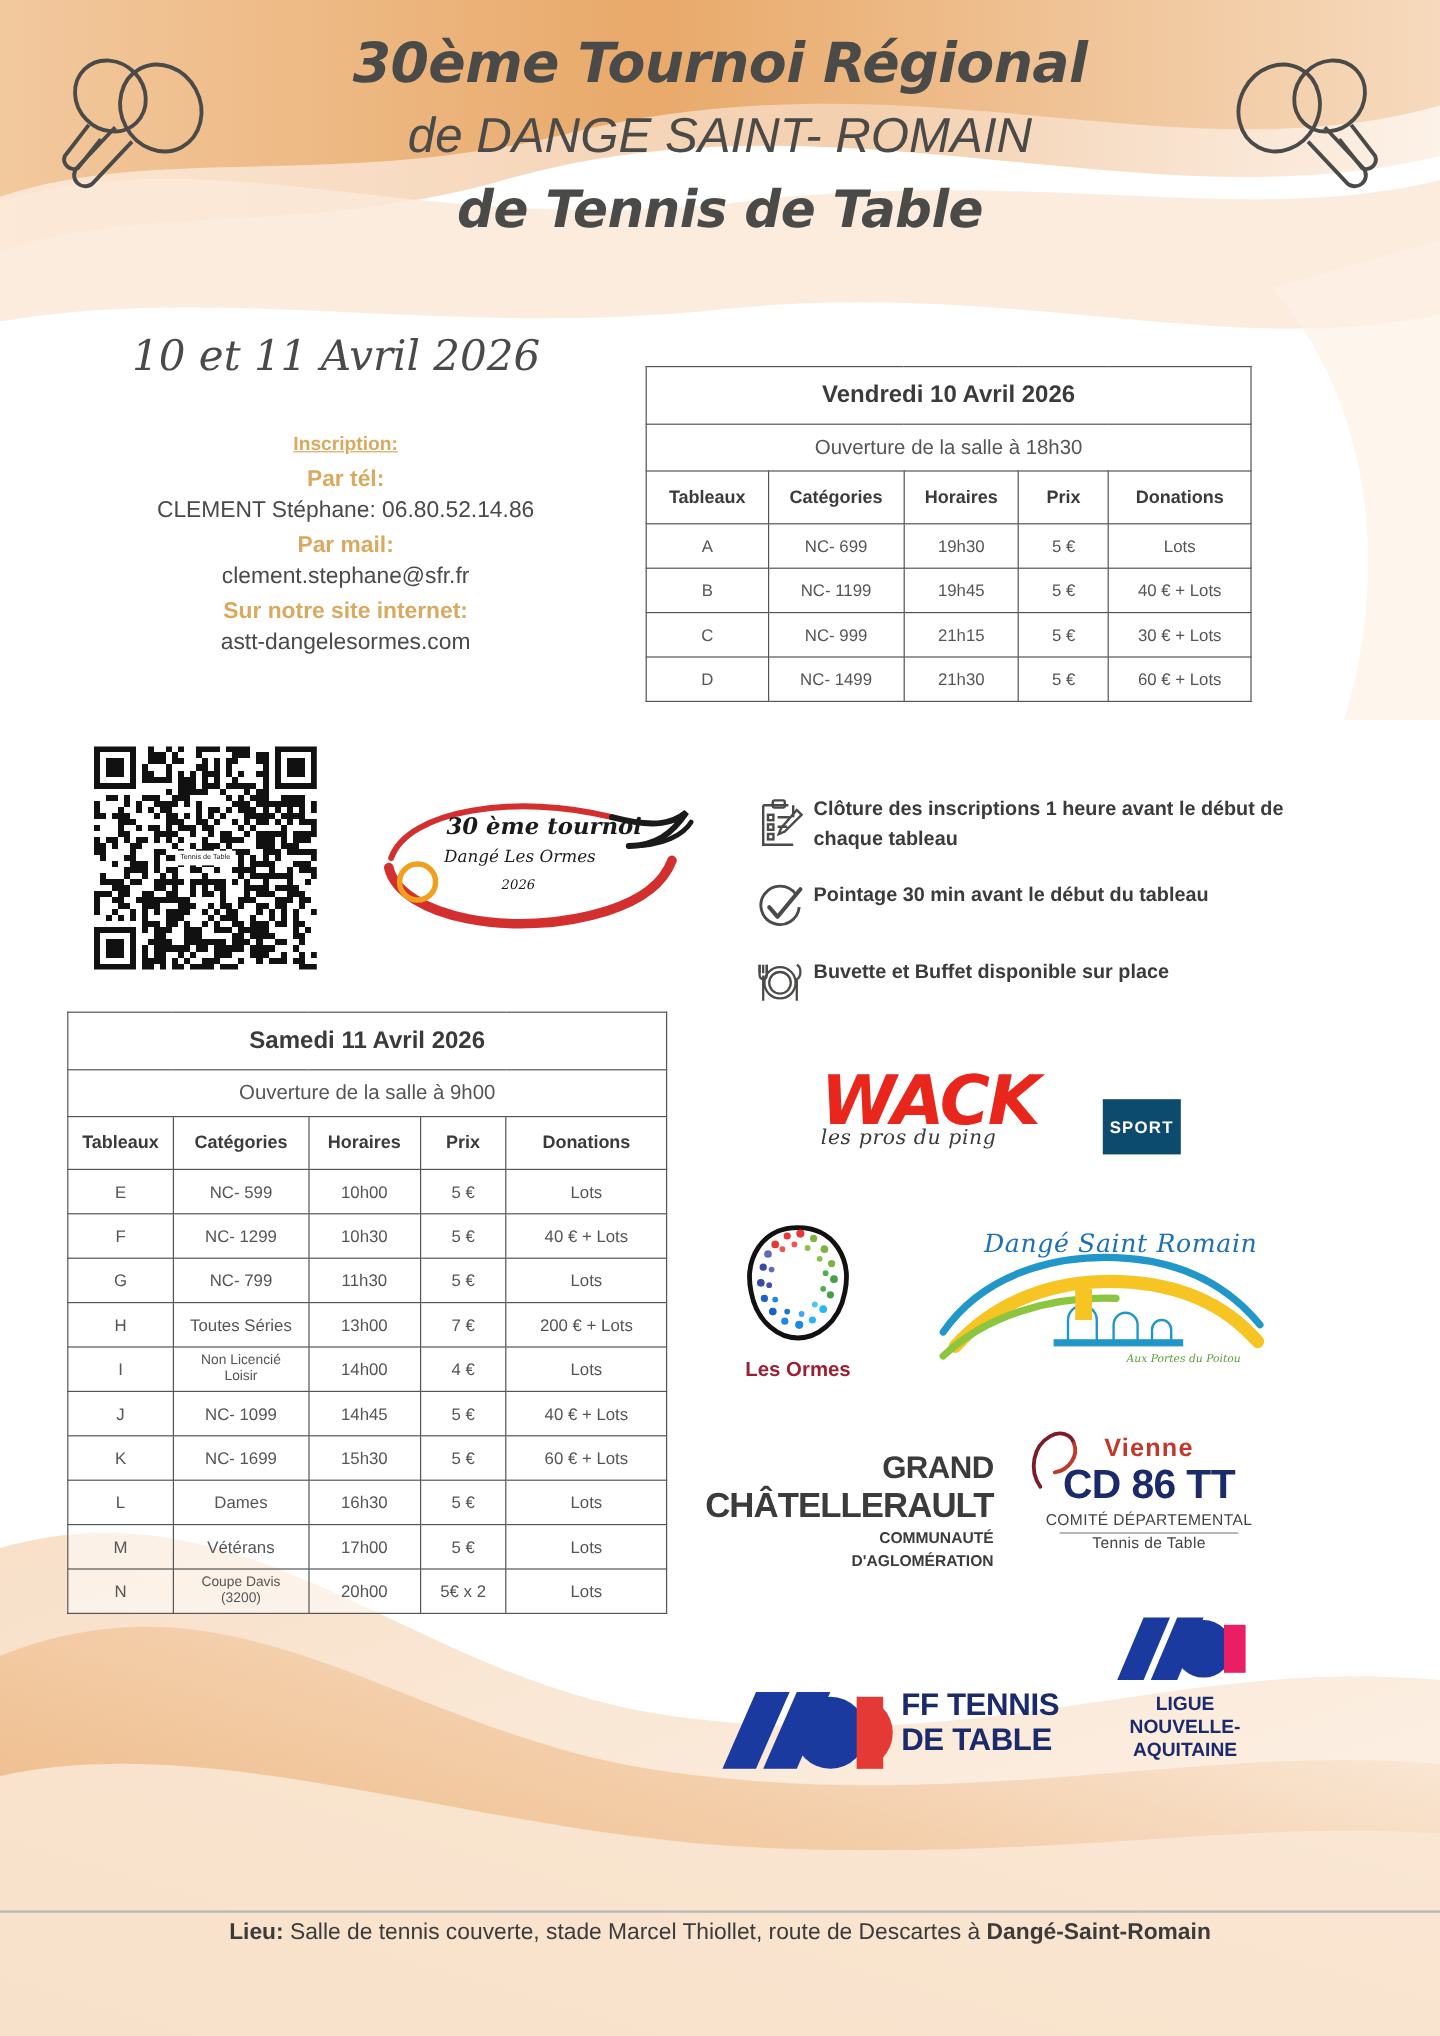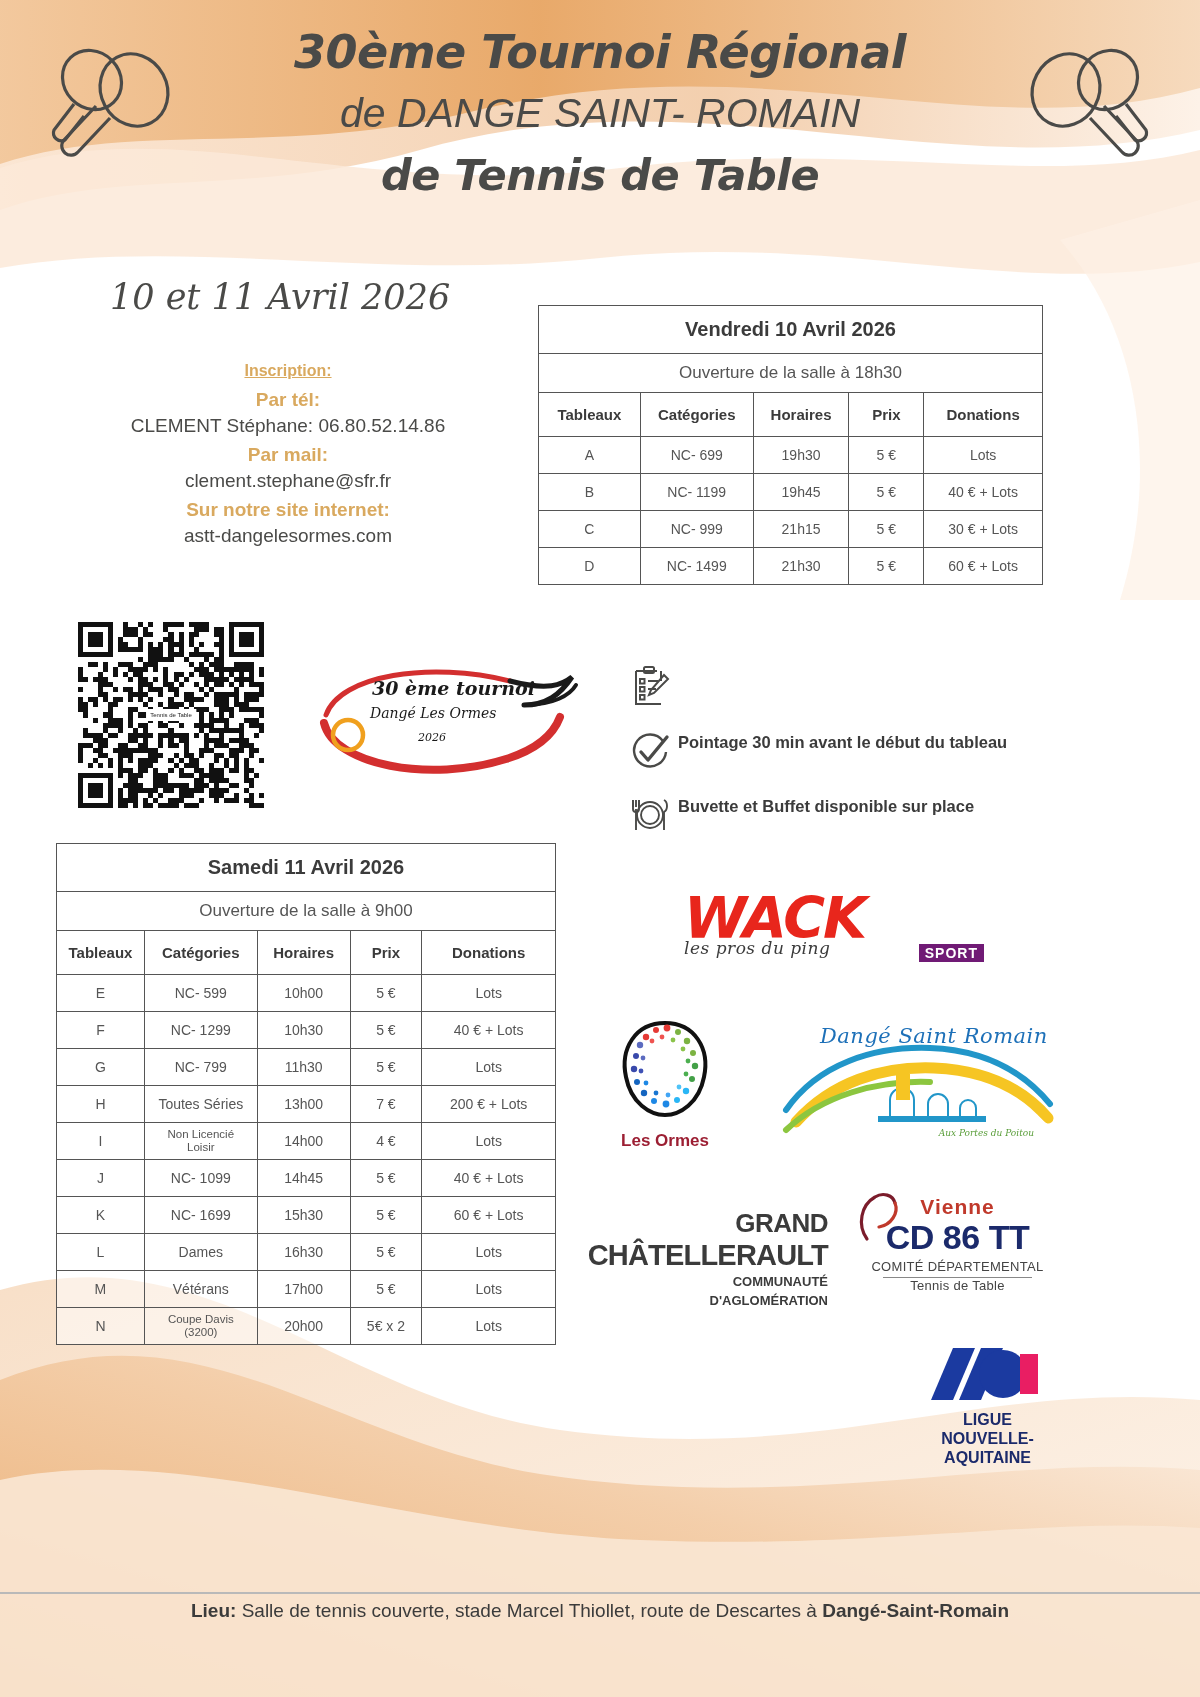--- a/index.html
+++ b/index.html
@@ -103,22 +103,22 @@
   .wack-box { position: absolute; left: 684px; top: 890px; width: 300px; height: 70px; }
   .wack-word {
     font-family: "DejaVu Sans", sans-serif; font-weight: bold; font-style: italic;
     font-size: 57px; color: #e8261c; letter-spacing: -2px; line-height: 56px;
   }
   .wack-sub {
     font-family: "DejaVu Serif", serif; font-style: italic; font-size: 17px;
     color: #3b3b3b; margin-top: -8px; letter-spacing: 0.5px;
   }
   .wack-sport {
-    position: absolute; right: 0; bottom: -2px; background: #701a75; color: #fff;
-    font-size: 14px; font-weight: bold; letter-spacing: 1px; padding: 1px 6px;
+    position: absolute; right: 0; bottom: -2px; background: #0c4a6e; color: #fff;
+    font-size: 14px; font-weight: bold; letter-spacing: 1px; padding: 15px 6px;
     font-family: "Liberation Sans", sans-serif;
   }
 
   
   .logo-ormes { position: absolute; left: 600px; top: 1015px; width: 130px; text-align: center; }
   .logo-ormes-txt { font-size: 17px; font-weight: bold; color: #9c1f33; margin-top: 2px; }
 
   .logo-dsr { position: absolute; left: 778px; top: 1018px; width: 280px; height: 130px; }
   .logo-dsr-txt {
     position: absolute; left: 42px; top: 6px; font-family: "DejaVu Serif", serif;
@@ -1026,20 +1026,21 @@
             <rect x="14" y="3" width="10" height="6" rx="1.5"></rect>
             <rect x="10" y="15" width="4.5" height="4.5"></rect>
             <rect x="10" y="23" width="4.5" height="4.5"></rect>
             <rect x="10" y="31" width="4.5" height="4.5"></rect>
             <path d="M18,17 L28,17"></path>
               <path d="M18,25 L26,25"></path>
             <path d="M34,11 L38,15 L24,29 L19,31 L21,26 Z"></path>
           </g>
         </svg>
       </div>
+      <div class="info-txt">Clôture des inscriptions 1 heure avant le début de chaque tableau</div>
     </div>
 
     <div class="info-row">
       <div class="info-ico">
         <svg width="40" height="40" viewBox="0 0 40 40" xmlns="http://www.w3.org/2000/svg">
           <g fill="none" stroke="#4a4a48" stroke-width="2.4">
             <path d="M33,9 A16,16 0 1 0 36,20"></path>
           </g>
           <path d="M11,20 L18,28 L37,5" fill="none" stroke="#4a4a48" stroke-width="3.4" stroke-linecap="round" stroke-linejoin="round"></path>
         </svg>
@@ -1237,20 +1238,33 @@
       <path d="M12,48 C2,34 6,14 20,6 C28,1 38,4 40,12" fill="none" stroke="#7b1c2b" stroke-width="3.2" stroke-linecap="round"></path>
       <path d="M40,12 C44,22 36,34 24,36" fill="none" stroke="#c0392b" stroke-width="3.2" stroke-linecap="round"></path>
     </svg>
     <div class="cd86-vienne">Vienne</div>
     <div class="cd86-main">CD 86 TT</div>
     <div class="cd86-s1">COMITÉ DÉPARTEMENTAL</div>
     <div class="cd86-rule"></div>
     <div class="cd86-s2">Tennis de Table</div>
   </div>
 
+  <div class="logo-fftt">
+    <svg width="300" height="92" viewBox="0 0 300 92" xmlns="http://www.w3.org/2000/svg">
+      <path d="M6,76 L34,12 L62,12 L34,76 Z" fill="#1b3aa0"></path>
+      <path d="M40,76 L68,12 L96,12 L68,76 Z" fill="#1b3aa0"></path>
+      <circle cx="96" cy="46" r="30" fill="#1b3aa0"></circle>
+      <path d="M118,16 a30,30 0 0 1 0,60 Z" fill="#e53935"></path>
+      <rect x="118" y="16" width="22" height="60" fill="#e53935"></rect>
+    </svg>
+    <div class="fftt-txt" style="position:absolute; left:155px; top:8px;">
+      <div>FF TENNIS</div>
+      <div>DE TABLE</div>
+    </div>
+  </div>
 
   <div class="logo-ligue">
     <svg width="130" height="66" viewBox="0 0 130 66" xmlns="http://www.w3.org/2000/svg">
       <path d="M8,60 L30,8 L52,8 L30,60 Z" fill="#1b3aa0"></path>
       <path d="M36,60 L58,8 L80,8 L58,60 Z" fill="#1b3aa0"></path>
       <circle cx="80" cy="34" r="24" fill="#1b3aa0"></circle>
       <path d="M97,14 a24,24 0 0 1 0,40 Z" fill="#e91e63"></path>
       <rect x="97" y="14" width="18" height="40" fill="#e91e63"></rect>
     </svg>
     <div class="ligue-txt">

